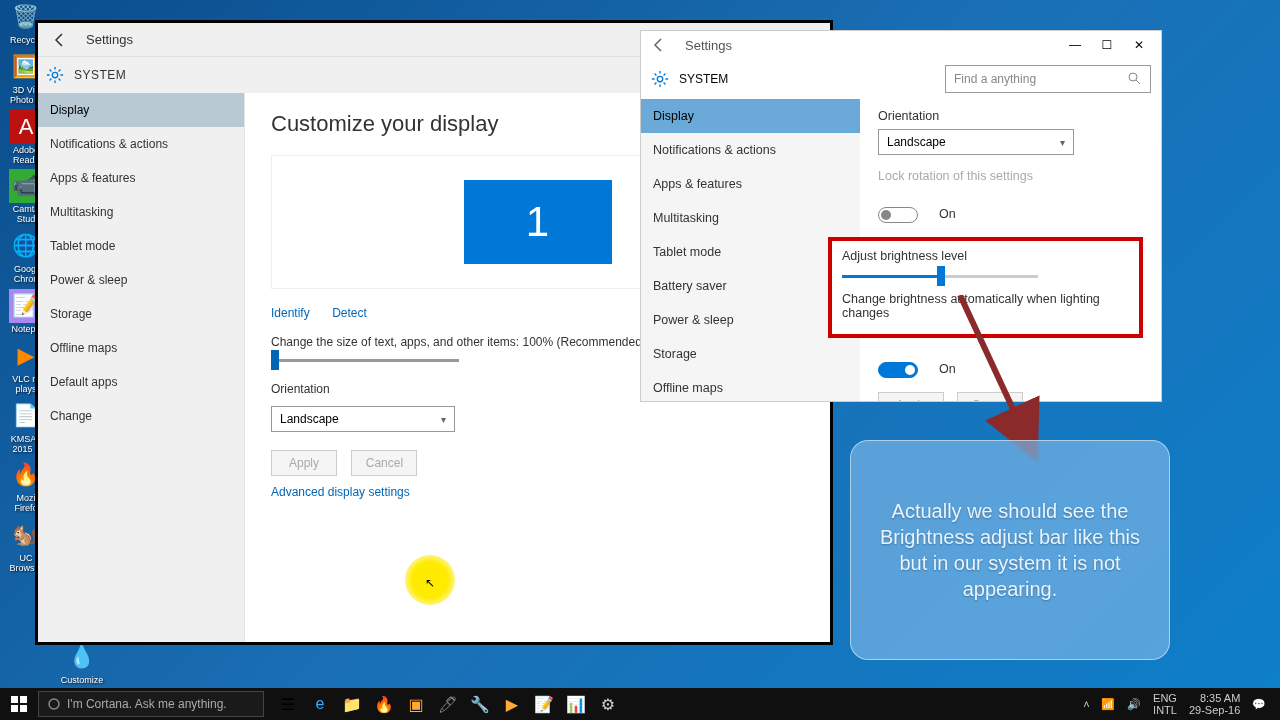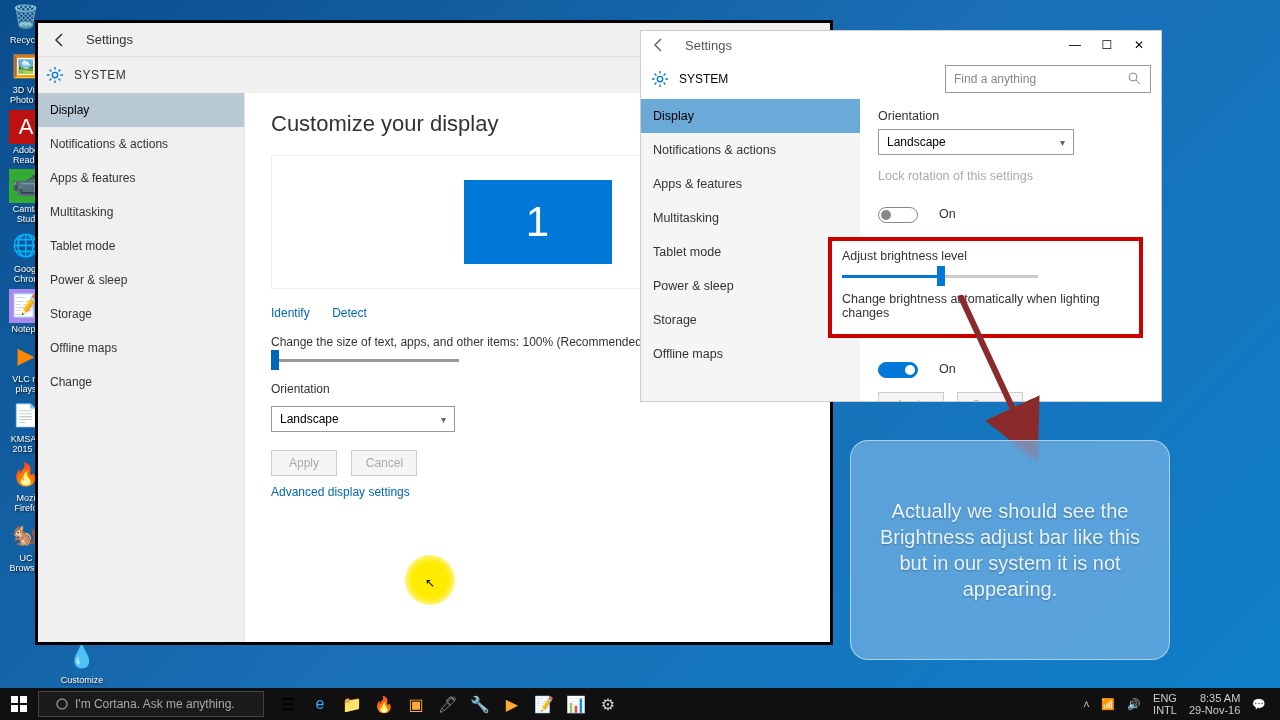--- a/index.html
+++ b/index.html
@@ -73,21 +73,21 @@
 .brightness-slider .thumb { width: 8px; height: 20px; background: #0078d7; position: absolute; top: -9px; left: 95px; }
 
 
 .callout { position: absolute; left: 850px; top: 440px; width: 320px; height: 220px; background: rgba(120,180,230,0.7); border: 1px solid rgba(255,255,255,0.5); border-radius: 18px; z-index: 30; padding: 40px 24px; display: flex; align-items: center; justify-content: center; text-align: center; backdrop-filter: blur(2px); }
 .callout p { color: #e8f4ff; font-size: 20px; line-height: 1.3; font-weight: 400; text-shadow: 0 1px 2px rgba(0,0,0,0.3); }
 .callout-arrow { position: absolute; left: 950px; top: 295px; width: 110px; height: 180px; z-index: 25; }
 
 
 .taskbar { position: absolute; left: 0; bottom: 0; width: 100%; height: 32px; background: #101010; display: flex; align-items: center; z-index: 200; }
 .taskbar .start { width: 38px; height: 32px; display: flex; align-items: center; justify-content: center; cursor: pointer; }
-.taskbar .search { width: 226px; height: 26px; background: #1a1a1a; border: 1px solid #444; display: flex; align-items: center; padding: 0 16px; color: #aaa; font-size: 12px; margin-left: 0; gap: 6px; }
+.taskbar .search { width: 226px; height: 26px; background: #1a1a1a; border: 1px solid #444; display: flex; align-items: center; padding: 0 8px; color: #aaa; font-size: 12px; margin-left: 0; gap: 6px; }
 .taskbar .apps { display: flex; margin-left: 8px; }
 .taskbar .apps .app { width: 32px; height: 32px; display: flex; align-items: center; justify-content: center; cursor: pointer; font-size: 16px; }
 .taskbar .tray { margin-left: auto; display: flex; align-items: center; padding-right: 8px; color: #ccc; }
 .taskbar .tray .tray-item { font-size: 11px; padding: 0 6px; text-align: right; line-height: 1.1; }
 
 svg { display: block; }
 </style>
 </head>
 <body>
 
@@ -160,20 +160,21 @@
   <div class="window-body">
     <div class="sidebar">
       <div class="sidebar-item active">Display</div>
       <div class="sidebar-item">Notifications &amp; actions</div>
       <div class="sidebar-item">Apps &amp; features</div>
       <div class="sidebar-item">Multitasking</div>
       <div class="sidebar-item">Tablet mode</div>
       <div class="sidebar-item">Power &amp; sleep</div>
       <div class="sidebar-item">Storage</div>
       <div class="sidebar-item">Offline maps</div>
+      <div class="sidebar-item">Default apps</div>
       <div class="sidebar-item">Change</div>
     </div>
     <div class="content">
       <h1>Customize your display</h1>
       <div class="display-preview">
         <div class="monitor">1</div>
       </div>
       <div class="link-row">
         <a>Identify</a>
         <a>Detect</a>
@@ -228,20 +229,21 @@
         </svg>
     </div>
   </div>
   <div class="body">
     <div class="sidebar2">
       <div class="sidebar-item active">Display</div>
       <div class="sidebar-item">Notifications &amp; actions</div>
       <div class="sidebar-item">Apps &amp; features</div>
       <div class="sidebar-item">Multitasking</div>
       <div class="sidebar-item">Tablet mode</div>
+      <div class="sidebar-item">Battery saver</div>
       <div class="sidebar-item">Power &amp; sleep</div>
       <div class="sidebar-item">Storage</div>
       <div class="sidebar-item">Offline maps</div>
     </div>
     <div class="content2">
       <div class="lbl">Orientation</div>
       <div class="select">
         <span>Landscape</span>
         <span class="chev">▾</span>
       </div>
@@ -309,16 +311,16 @@
     <div class="app" style="color:#fa3">▶</div>
     <div class="app" style="color:#888">📝</div>
     <div class="app" style="color:#3c3">📊</div>
     <div class="app" style="color:#ccc">⚙</div>
   </div>
   <div class="tray">
     <div class="tray-item">˄</div>
     <div class="tray-item">📶</div>
     <div class="tray-item">🔊</div>
     <div class="tray-item">ENG<br>INTL</div>
-    <div class="tray-item"><span>8:35 AM</span><br><span>29-Nov-16</span></div>
+    <div class="tray-item"><span>8:35 AM</span><br><span>29-Sep-16</span></div>
     <div class="tray-item">💬</div>
   </div>
 </div>
 
 </body></html>

